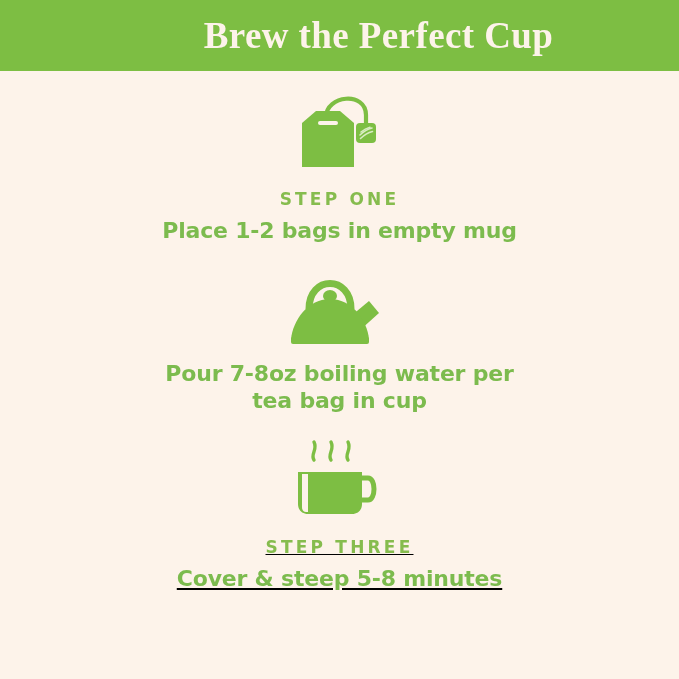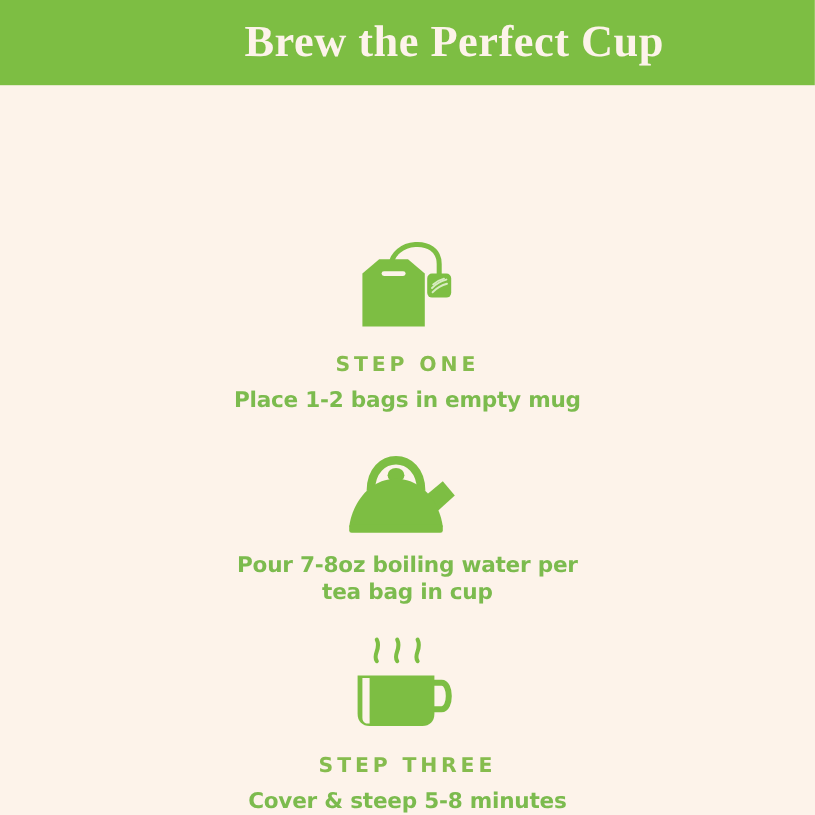--- a/index.html
+++ b/index.html
@@ -43,32 +43,32 @@
     margin: 0;
     padding: 0 10px;
     white-space: nowrap;
   }
 
   
   .steps {
     flex: 1 1 auto;
     display: flex;
     flex-direction: column;
-    justify-content: flex-end;
+    justify-content: flex-start;
     padding-top: 14px;
   }
   .step {
     display: flex;
     flex-direction: column;
     align-items: center;
     width: 100%;
   }
   .step-1 { margin-top: 4px; }
   .step-2 { margin-top: 24px; }
-  .step-3 { margin-top: 22px; }
+  .step-3 { margin-top: 22px; text-decoration: underline; }
 
   .step-icon {
     display: block;
     line-height: 0;
   }
   .icon-teabag  { width: 104px; height: 84px; }
   .icon-kettle  { width: 110px; height: 82px; }
   .icon-mug     { width: 104px; height: 84px; }
 
   .step-label {
@@ -78,21 +78,21 @@
     font-weight: bold;
     letter-spacing: 3.2px;
     color: #86bc4e;
     text-transform: uppercase;
     text-align: center;
     line-height: 1;
   }
   .step-desc {
     margin-top: 10px;
     font-family: "DejaVu Sans", "Liberation Sans", sans-serif;
-    font-size: 18px;
+    font-size: 22px;
     font-weight: bold;
     letter-spacing: -0.2px;
     color: #7cbb4e;
     text-align: center;
     line-height: 1.22;
     max-width: 440px;
     white-space: pre-line;
   }
   .step-2 .step-label { margin-top: 20px; }
   .step-3 .step-label { margin-top: 19px; }

